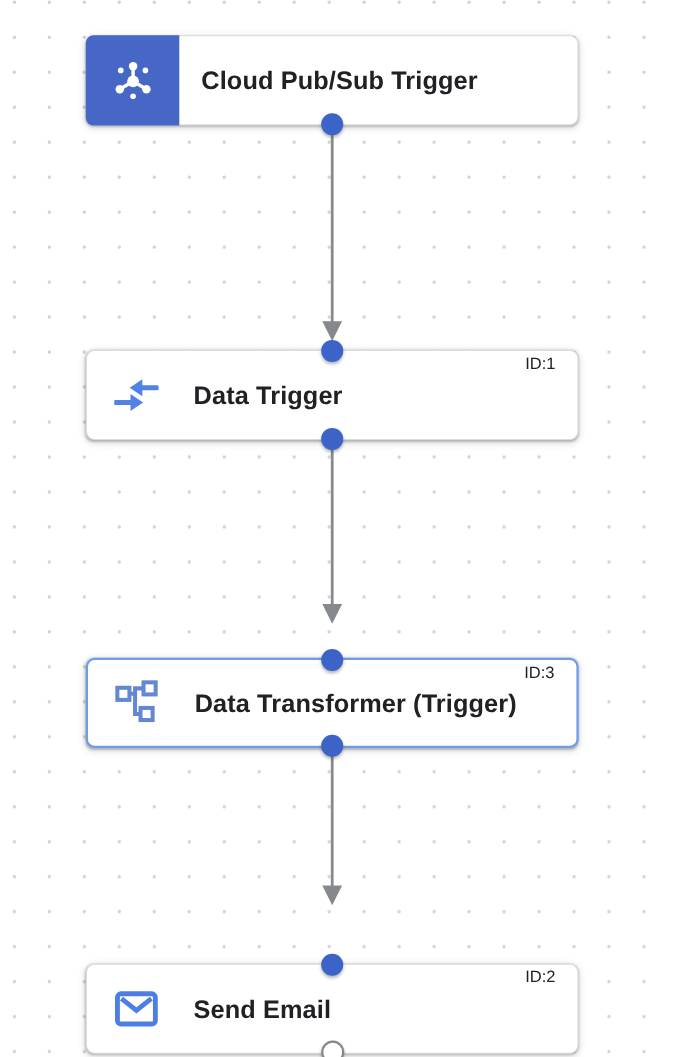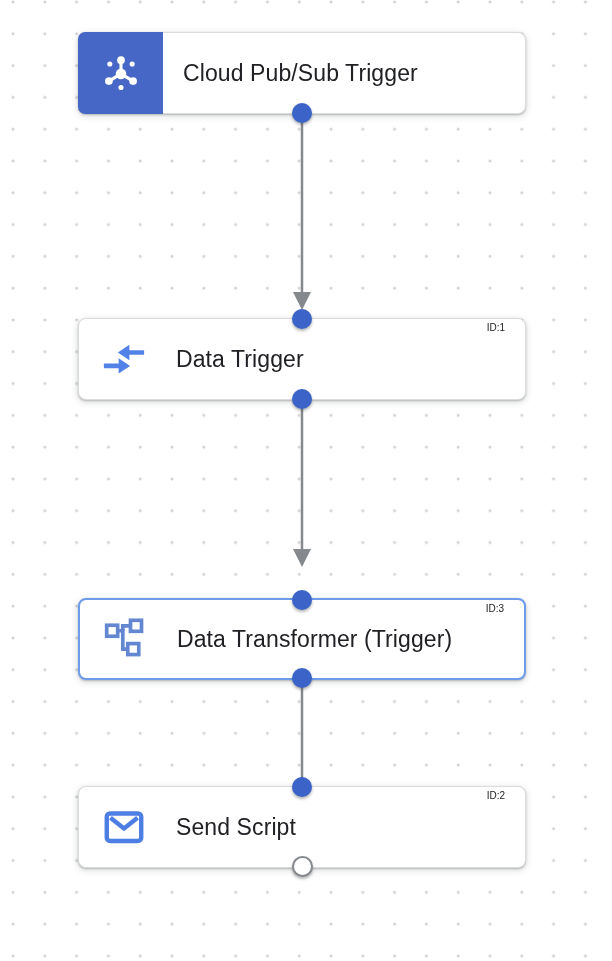--- a/index.html
+++ b/index.html
@@ -41,33 +41,33 @@
   }
 
   .node-label {
     position: absolute;
     left: 97px;
     top: 0;
     height: 100%;
     display: flex;
     align-items: center;
     font-size: 23px;
-    font-weight: 400;
+    font-weight: 700;
     color: #202124;
     letter-spacing: 0.1px;
     white-space: nowrap;
     text-align: center;
   }
   .node.trigger .node-label { left: 104px; }
 
   .id-label {
     position: absolute;
     top: 3px;
     right: 20px;
-    font-size: 10px;
+    font-size: 15px;
     font-weight: 400;
     color: #202124;
     padding-left: 37px;
   }
 
   .trigger-iconbox {
     position: absolute;
     left: -1px;
     top: -1px;
     width: 85px;
@@ -181,28 +181,28 @@
           <path d="M8 7.5 H10.8 V17.5 H13.5"></path>
           <path d="M15 4.8 H10.8 V7.5"></path>
         </g>
       </svg>
     </div>
     <div class="node-label">Data Transformer (Trigger)</div>
     <div class="port port-in"></div>
     <div class="port port-out"></div>
   </div>
 
-  <div class="node" style="top:786px">
+  <div class="node" style="top:876px">
     <div class="id-label">ID:2</div>
     <div class="task-icon">
       <svg width="44" height="44" viewBox="0 0 24 24">
         <g stroke="#4d7ee4" stroke-width="2.4" fill="none">
           <rect x="2.6" y="4.6" width="18.8" height="15" rx="1.8"></rect>
           <path d="M4.6 7 L12 12.8 L19.4 7"></path>
         </g>
       </svg>
     </div>
-    <div class="node-label">Send Script</div>
+    <div class="node-label">Send Email</div>
     <div class="port port-in"></div>
     <div class="port port-out port-empty"></div>
   </div>
 
 </div>
 
 </body></html>

